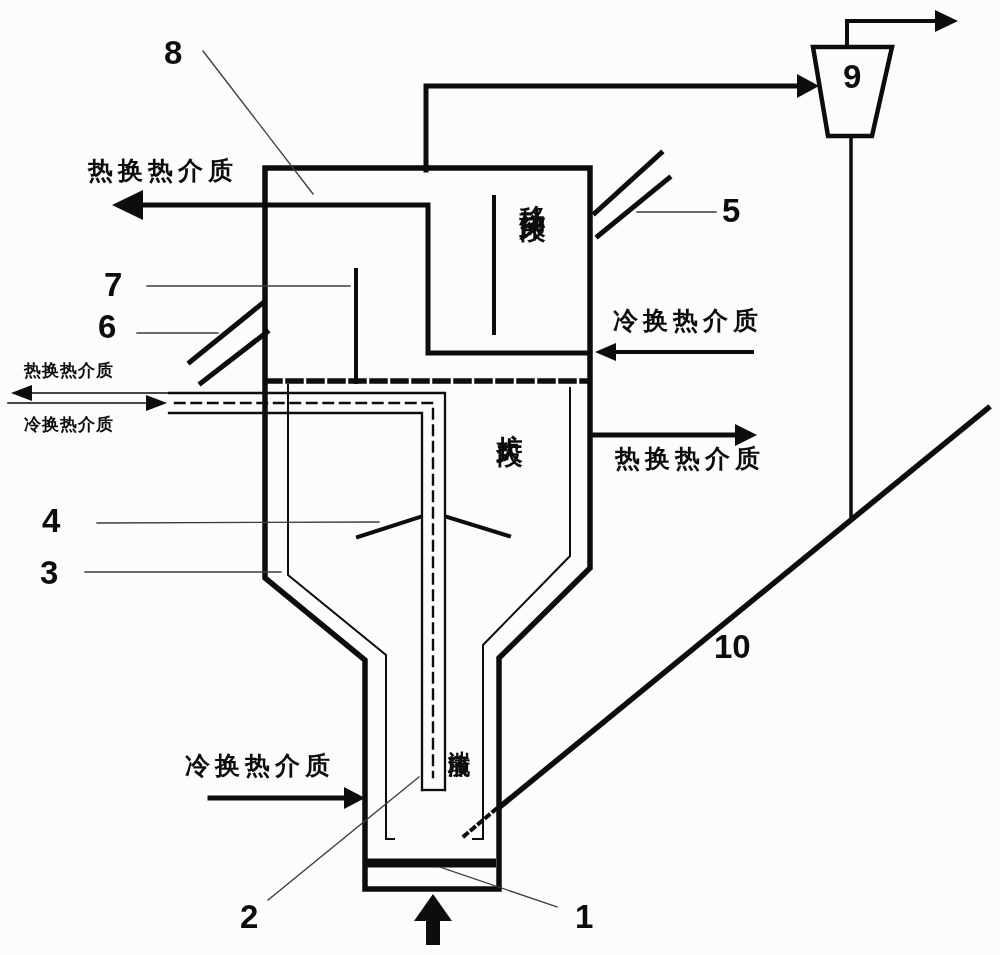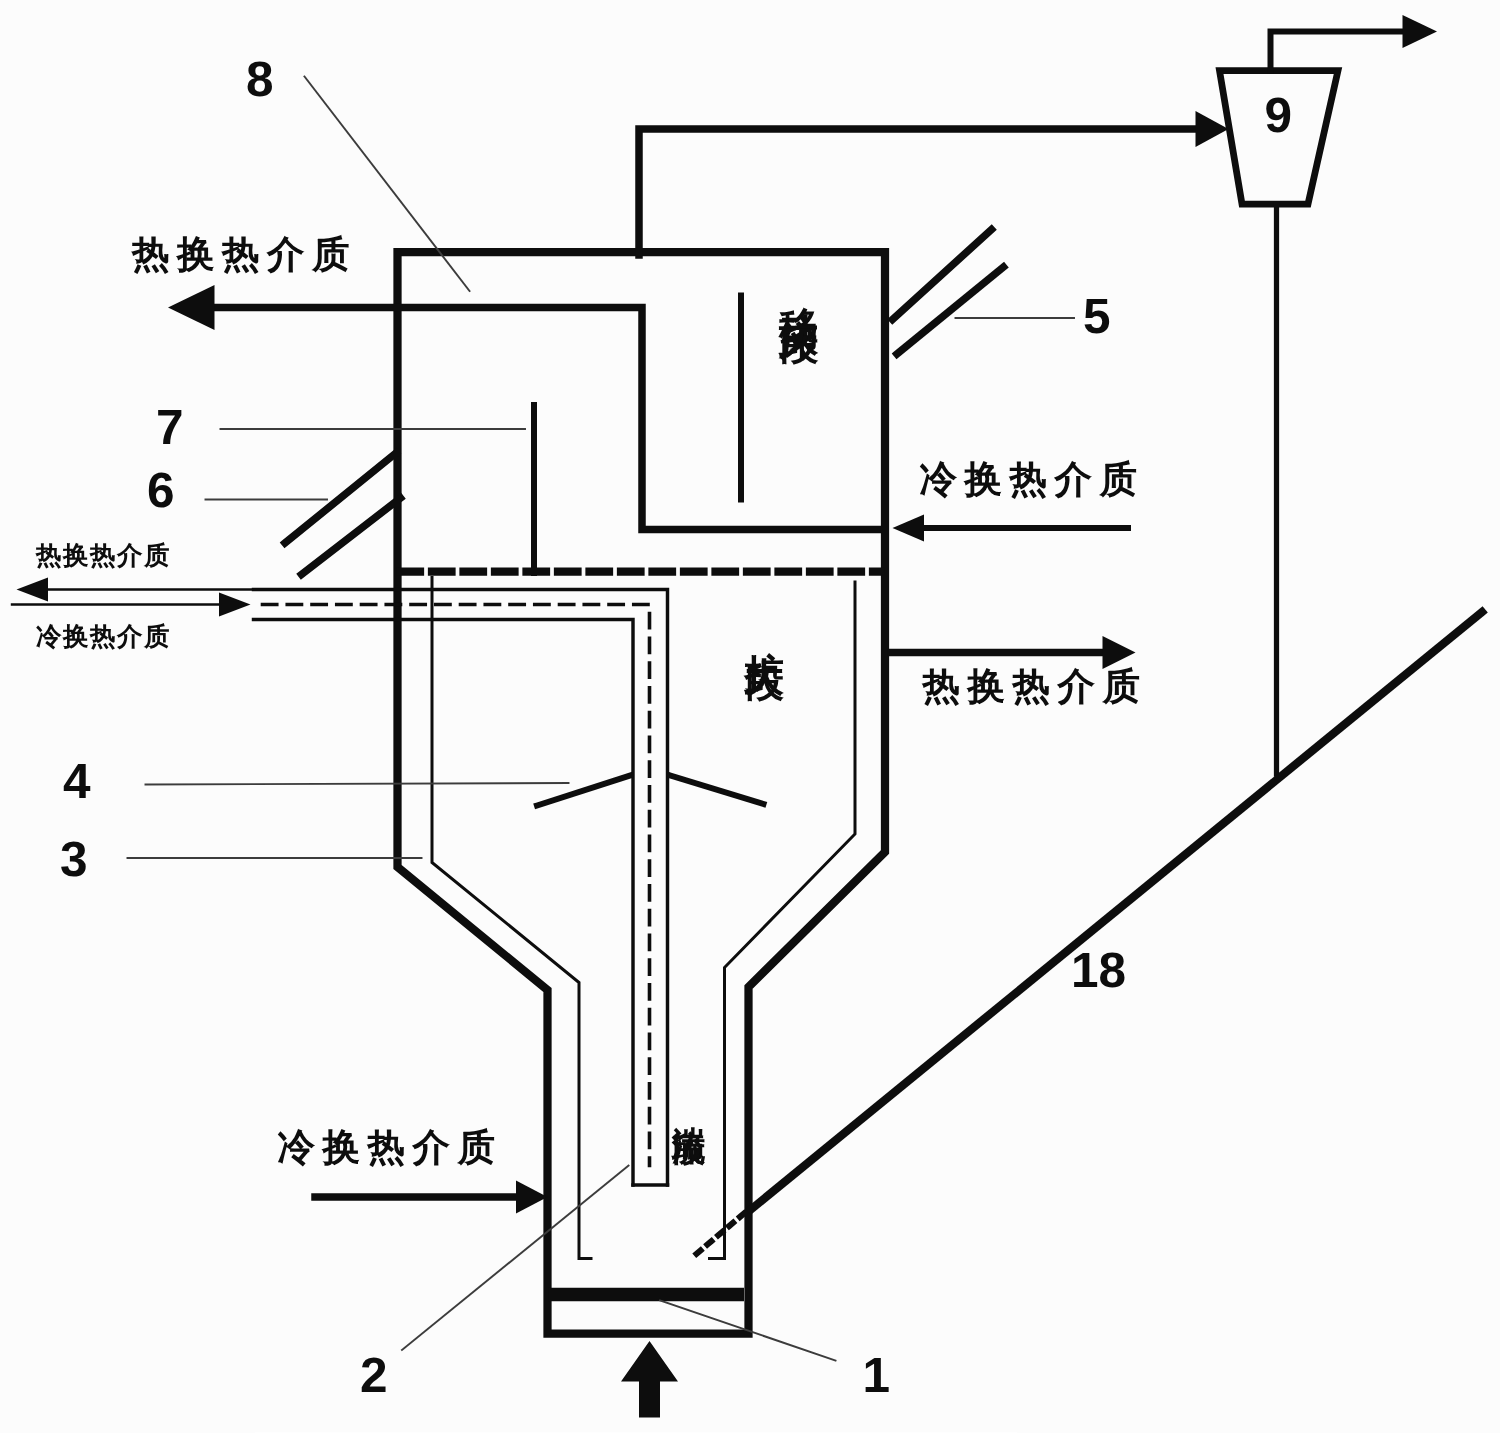--- a/index.html
+++ b/index.html
@@ -98,21 +98,21 @@
 
   <div class="lbl num" style="left:164px;top:36px;">8</div>
   <div class="lbl num" style="left:104px;top:268px;">7</div>
   <div class="lbl num" style="left:98px;top:310px;">6</div>
   <div class="lbl num" style="left:42px;top:504px;">4</div>
   <div class="lbl num" style="left:40px;top:556px;">3</div>
   <div class="lbl num" style="left:240px;top:900px;">2</div>
   <div class="lbl num" style="left:575px;top:900px;">1</div>
   <div class="lbl num" style="left:722px;top:194px;">5</div>
   <div class="lbl num" style="left:843px;top:60px;">9</div>
-  <div class="lbl num" style="left:714px;top:630px;">18</div>
+  <div class="lbl num" style="left:714px;top:630px;">10</div>
 
   <div class="lbl cjk-big" style="left:88px;top:158px;">热换热介质</div>
   <div class="lbl cjk-small" style="left:24px;top:362px;">热换热介质</div>
   <div class="lbl cjk-small" style="left:24px;top:416px;">冷换热介质</div>
   <div class="lbl cjk-big" style="left:613px;top:308px;">冷换热介质</div>
   <div class="lbl cjk-big" style="left:615px;top:446px;">热换热介质</div>
   <div class="lbl cjk-big" style="left:185px;top:753px;">冷换热介质</div>
 
   <div class="lbl vtext vt-moving" style="left:520px;top:184px;">移动床段</div>
   <div class="lbl vtext vt-expand" style="left:497px;top:413px;">扩大段</div>

